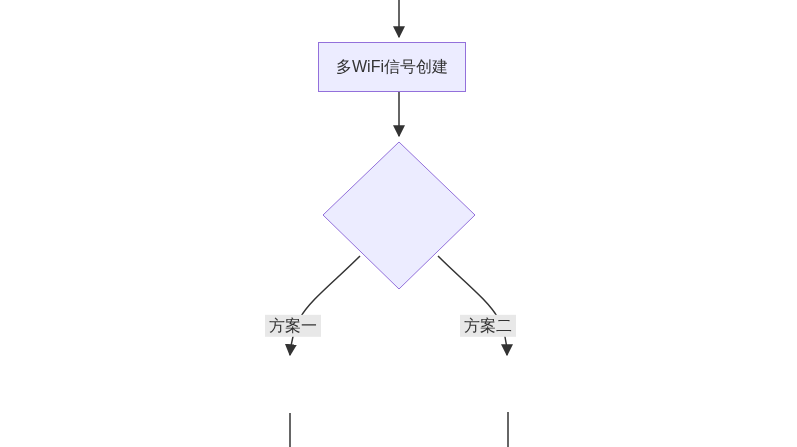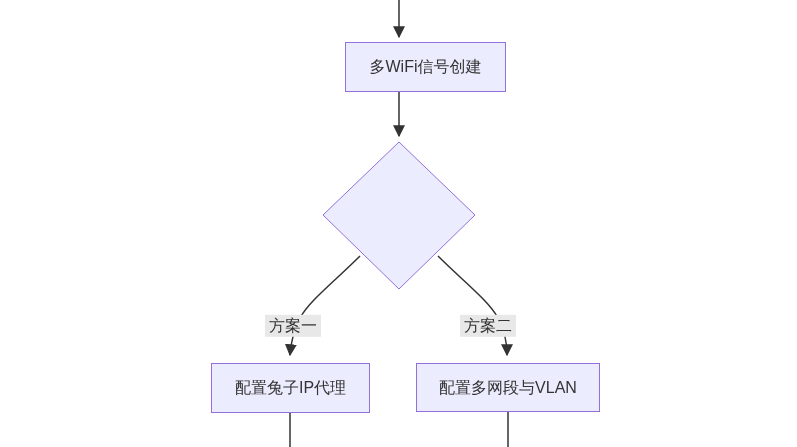--- a/index.html
+++ b/index.html
@@ -67,34 +67,28 @@
 
     <path d="M360,256 C335,281 310,300 300,318 C294,329 291,343 290,355" fill="none" stroke="#333333" stroke-width="1.5" marker-end="url(#arrow)"></path>
 
     <path d="M438,256 C463,281 488,300 498,318 C504,329 507,343 507,355" fill="none" stroke="#333333" stroke-width="1.5" marker-end="url(#arrow)"></path>
 
     <path d="M290,413 L290,447" fill="none" stroke="#333333" stroke-width="1.5"></path>
 
     <path d="M508,412 L508,447" fill="none" stroke="#333333" stroke-width="1.5"></path>
   </svg>
 
-  <div class="node rect" style="left:318px; top:42px; width:161px; height:50px;margin-left:27px;">
+  <div class="node rect" style="left:318px; top:42px; width:148px; height:50px;">
     <span>多WiFi信号创建</span>
   </div>
 
 
   <div class="edge-label" style="left:293px; top:326px;">
     <span>方案一</span>
   </div>
 
   <div class="edge-label" style="left:488px; top:326px;">
     <span>方案二</span>
   </div>
 
-  <div class="node rect" style="left:211px; top:363px; width:159px; height:50px;">
-    <span>配置兔子IP代理</span>
-  </div>
 
-  <div class="node rect" style="left:416px; top:363px; width:184px; height:49px;">
-    <span>配置多网段与VLAN</span>
-  </div>
 
 </div>
 
 </body></html>

